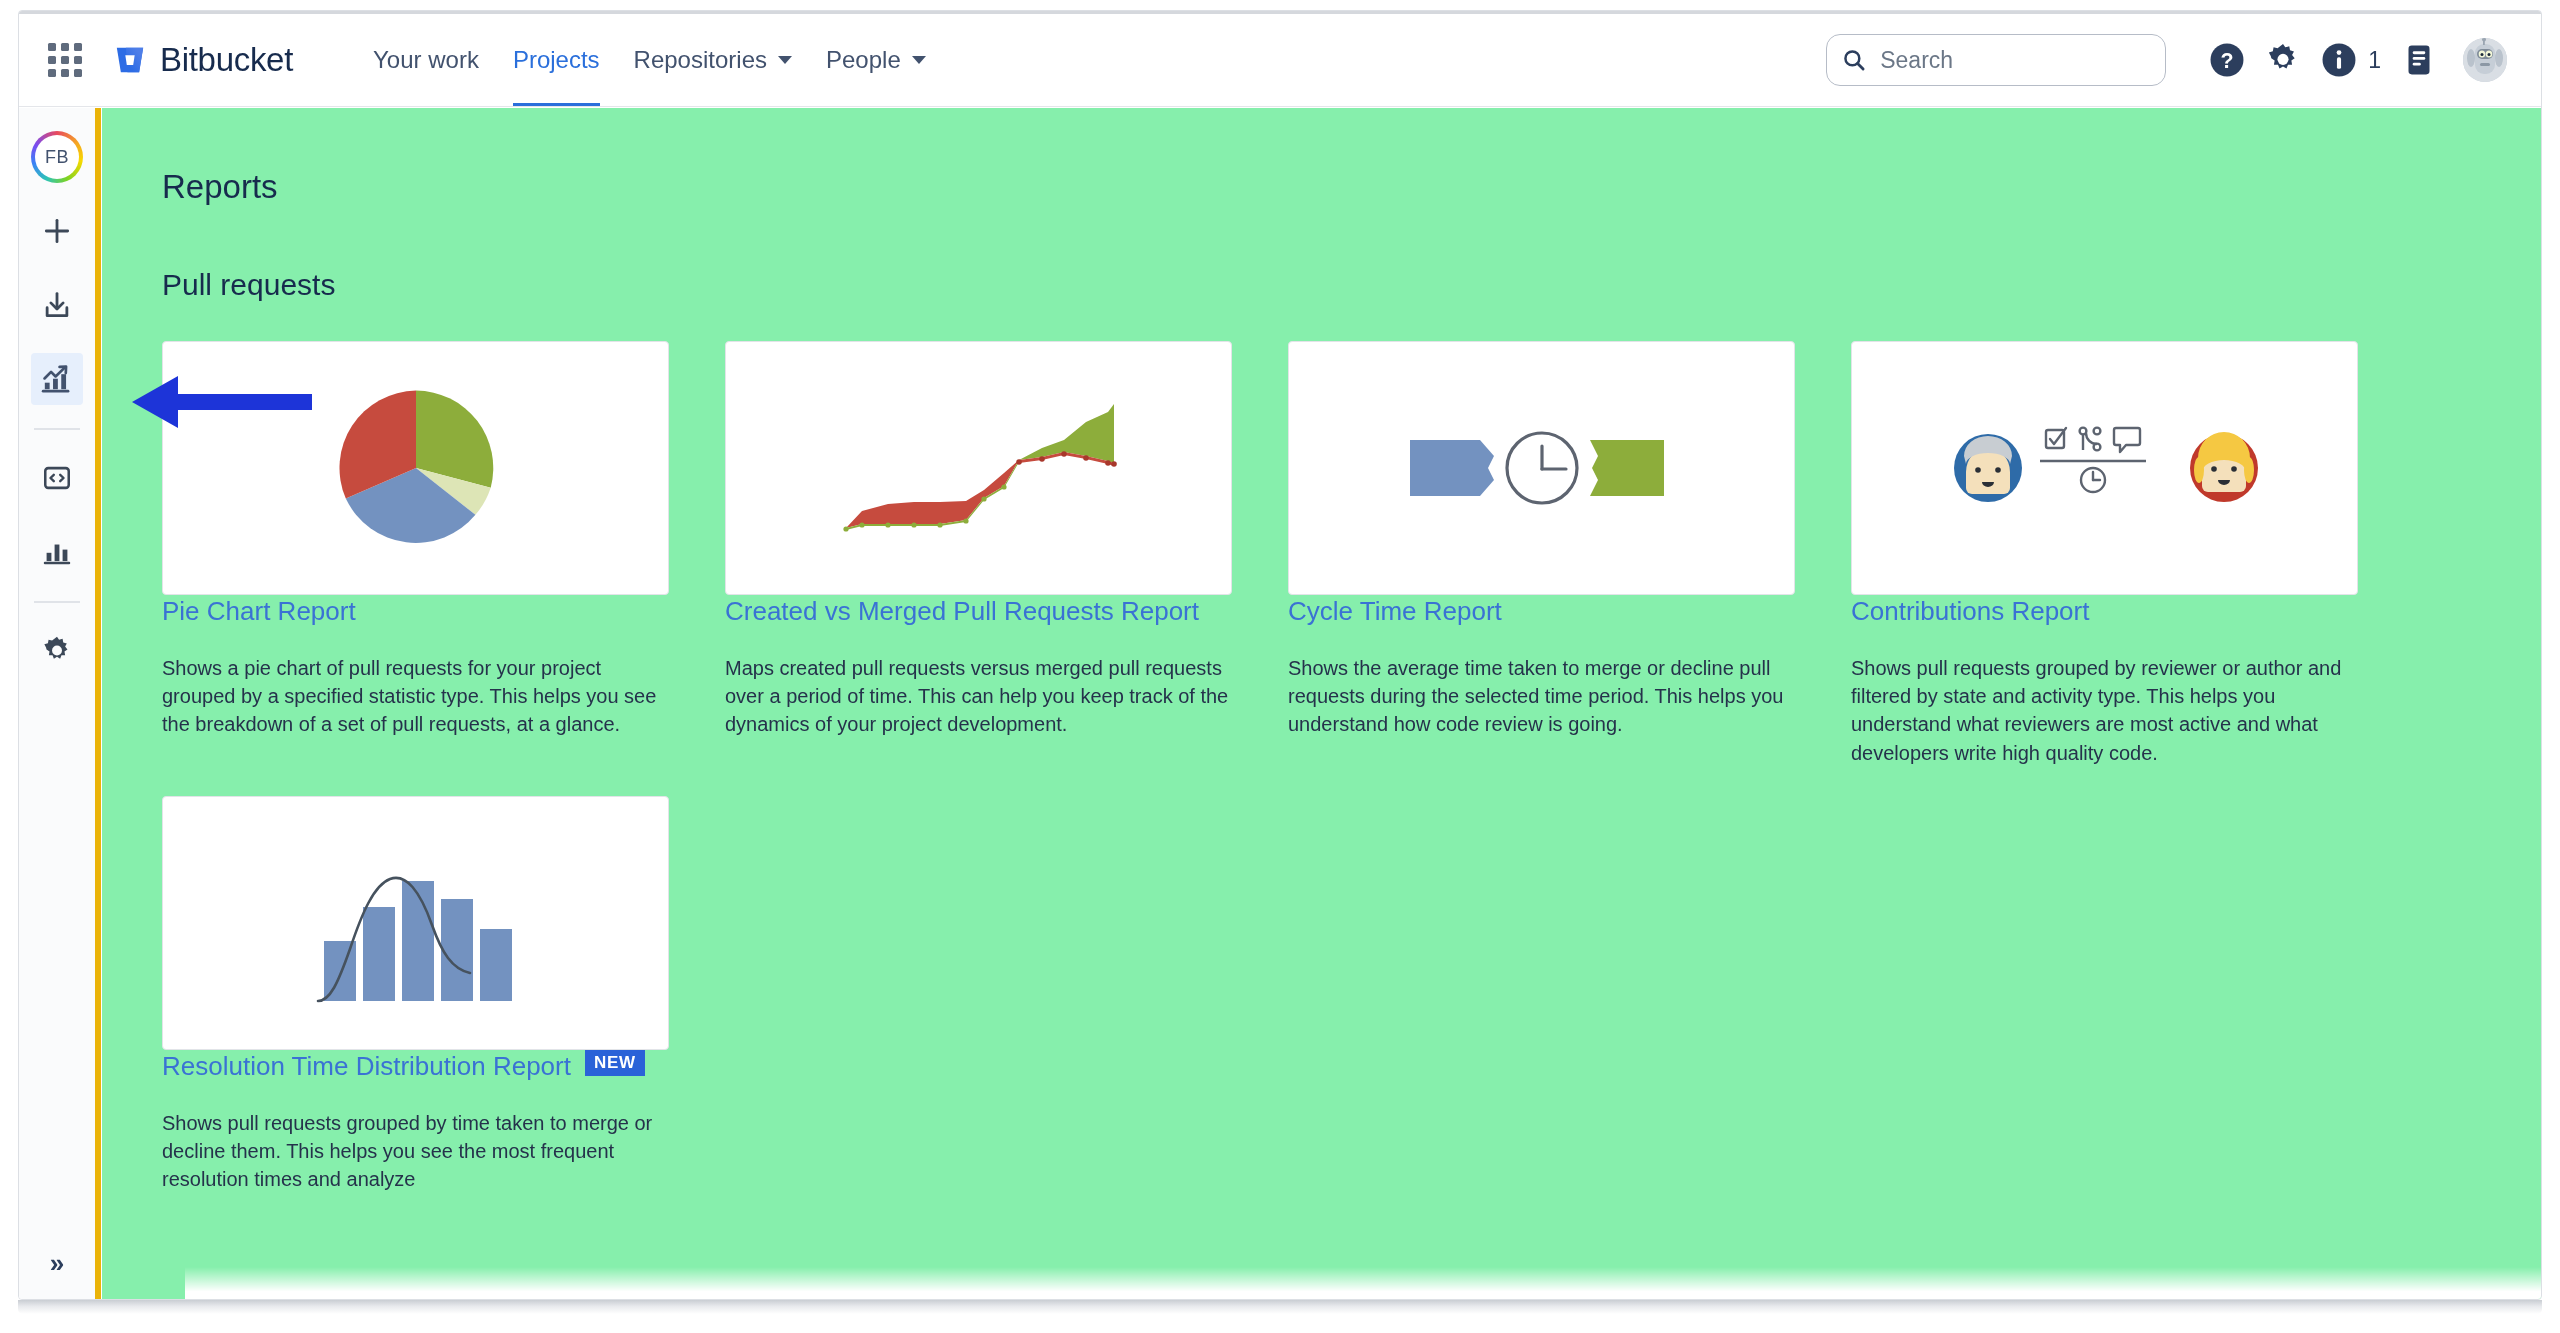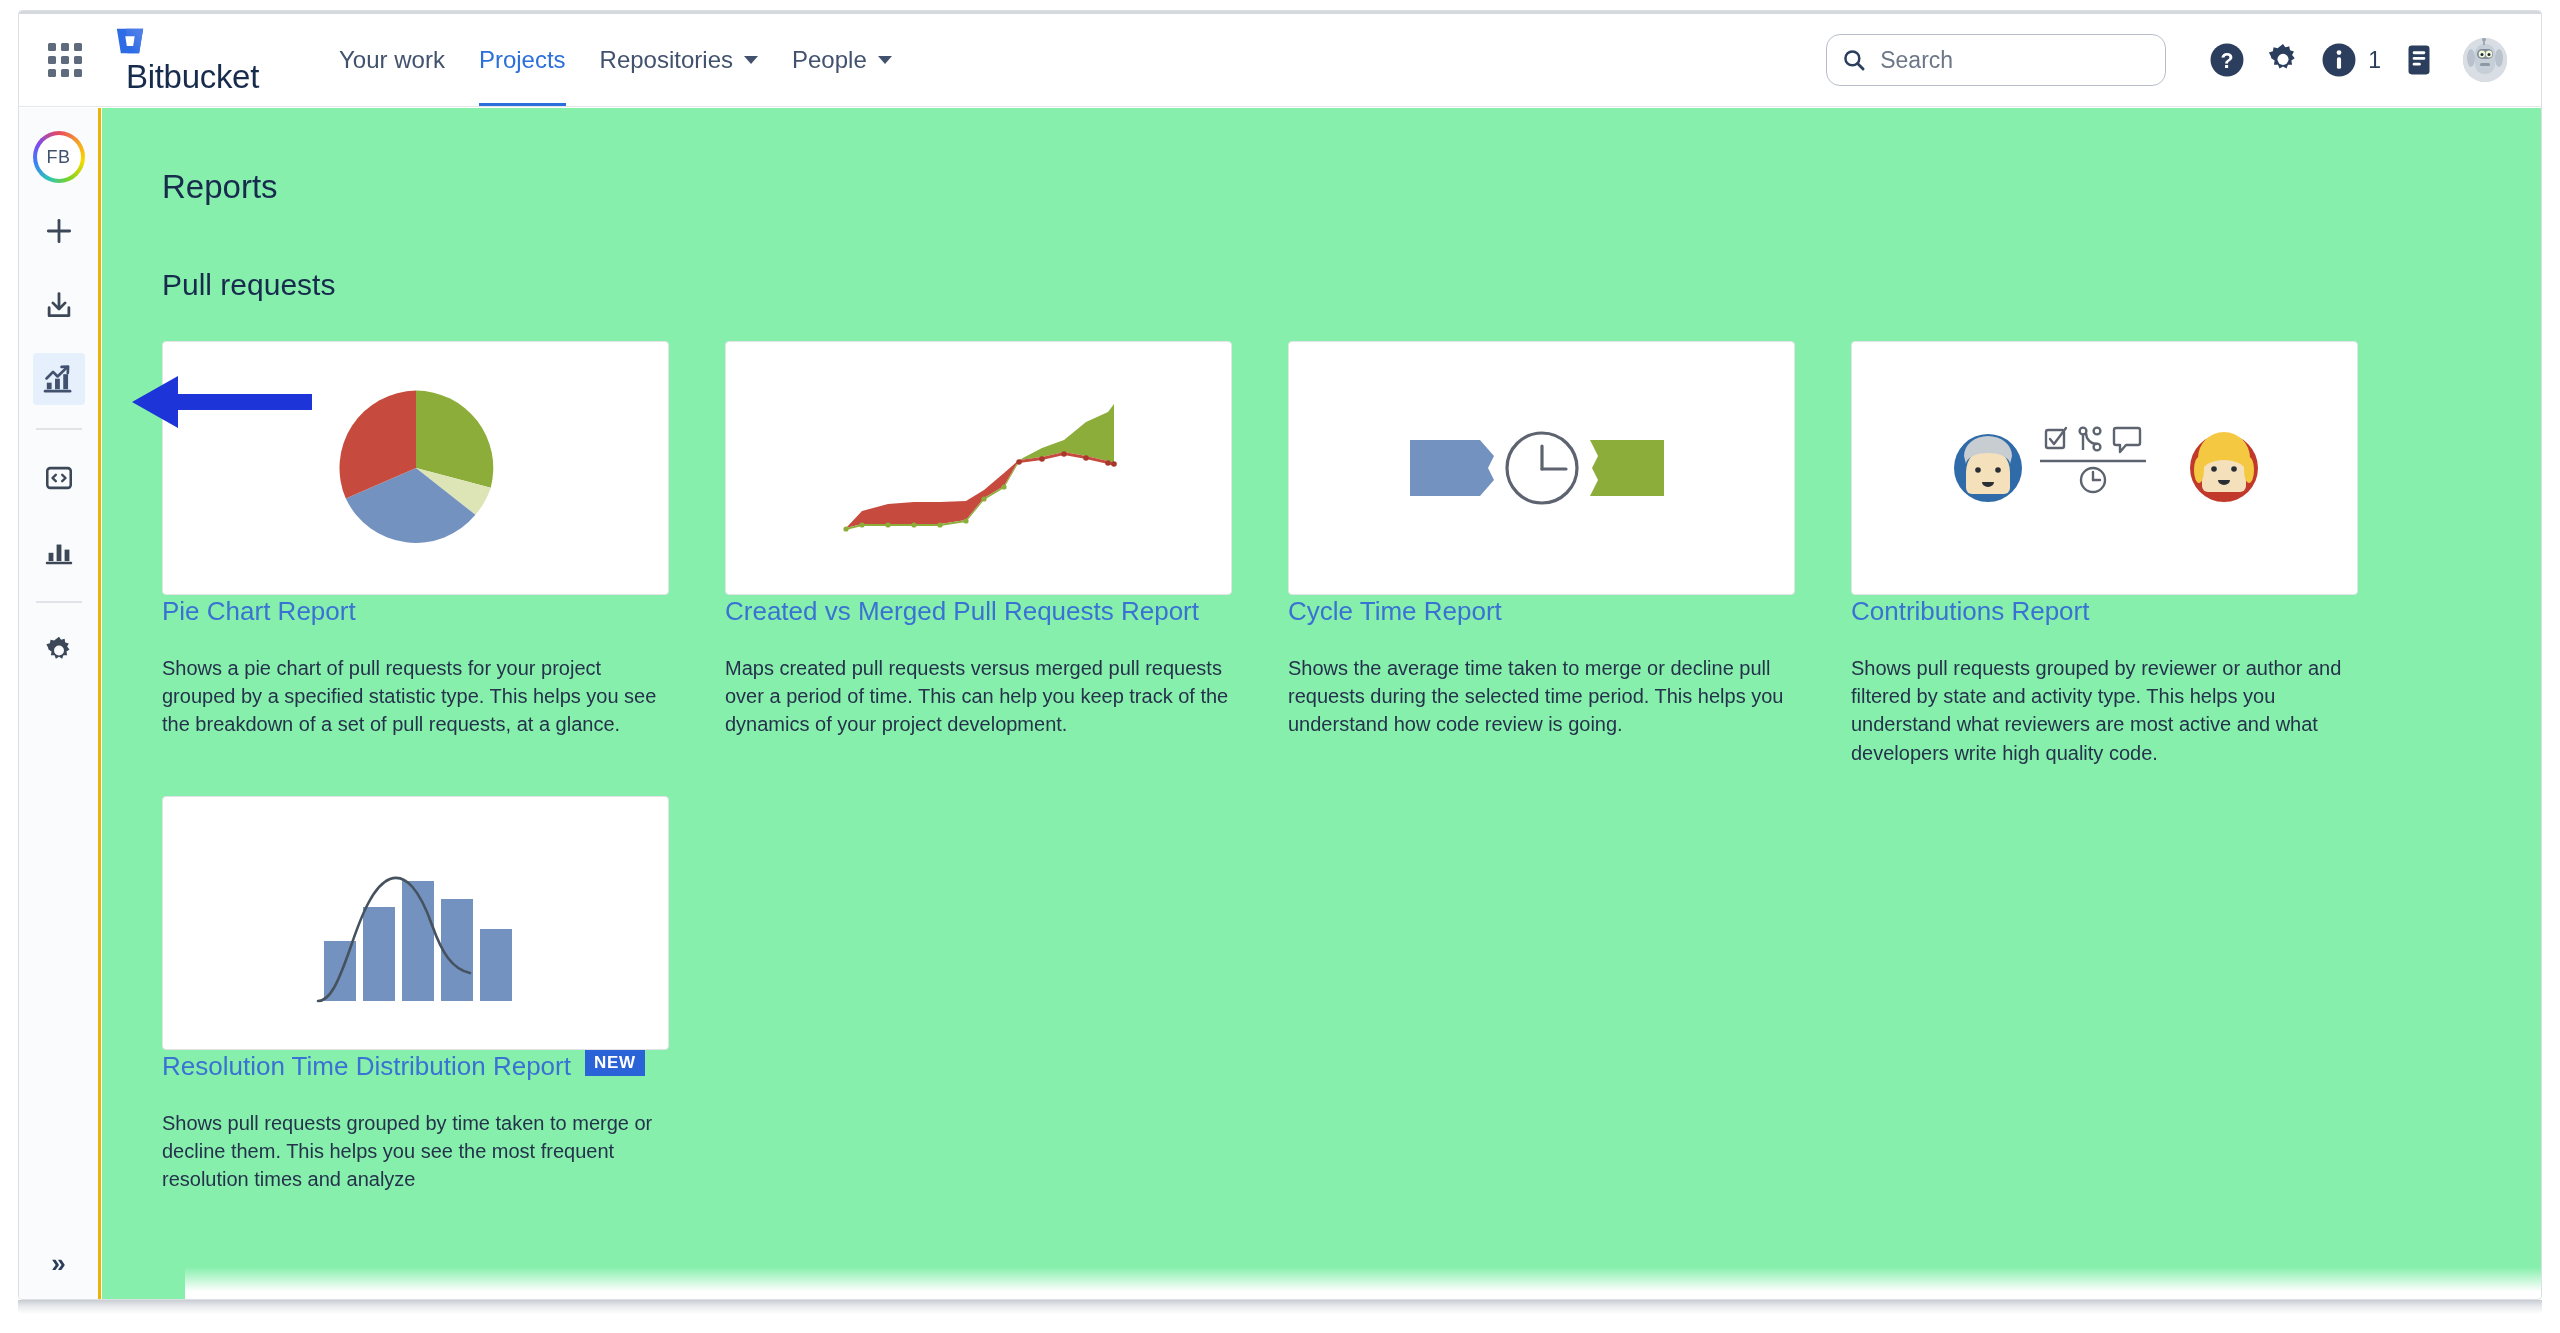--- a/index.html
+++ b/index.html
@@ -64,24 +64,23 @@
     cursor: pointer;
   }
   .appswitcher i {
     background: #5f6b7d;
     border-radius: 1.5px;
     display: block;
   }
 
   .brand {
     display: flex;
-    align-items: flex-start;
+    align-items: center;
     margin-left: 31px;
     cursor: pointer;
-    flex-direction: column;
   }
   .brand-logo { width: 34px; height: 34px; }
   .brand-name {
     font-size: 33px;
     color: #172b4d;
     margin-left: 13px;
     letter-spacing: -0.3px;
     font-weight: 400;
   }
 
@@ -171,21 +170,21 @@
     background: #c5cdd6;
   }
 
   
   #sidebar {
     position: absolute;
     left: 0; top: 97px;
     width: 82px;
     height: 1193px;
     background: #fafbfc;
-    border-right: 3px solid #eab308;
+    border-right: 6px solid #eab308;
     display: flex;
     flex-direction: column;
     align-items: center;
   }
   #sb-avatar {
     margin-top: 23px;
     width: 52px; height: 52px;
     border-radius: 50%;
     display: flex;
     align-items: center;

